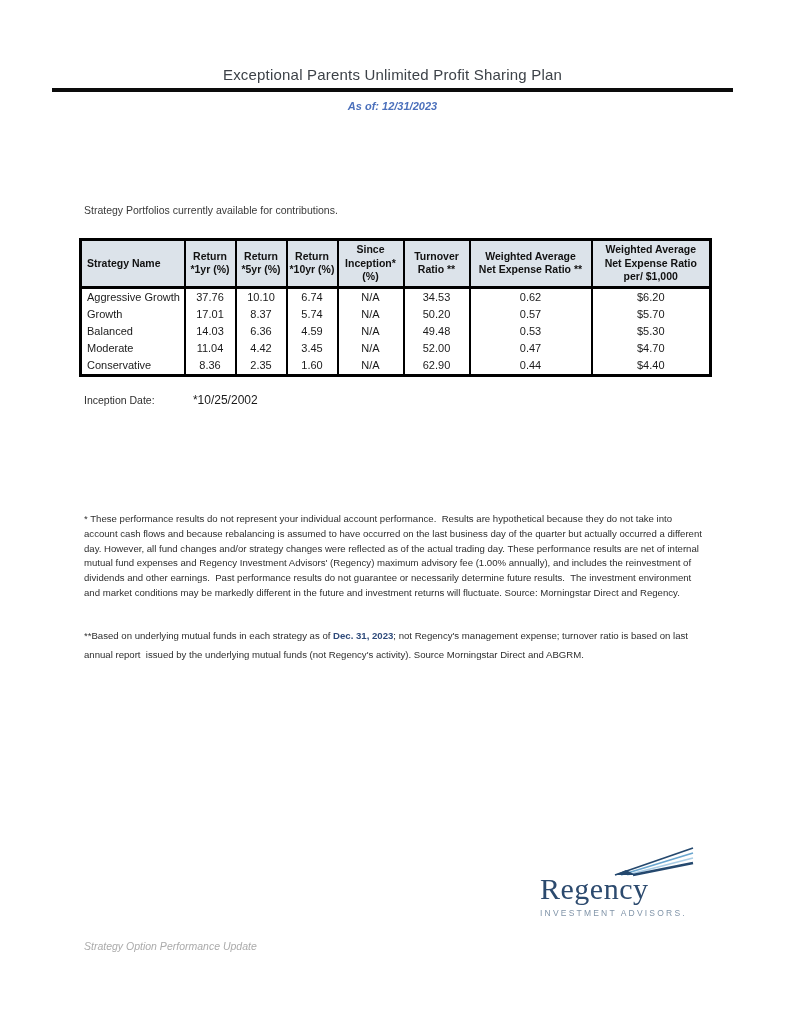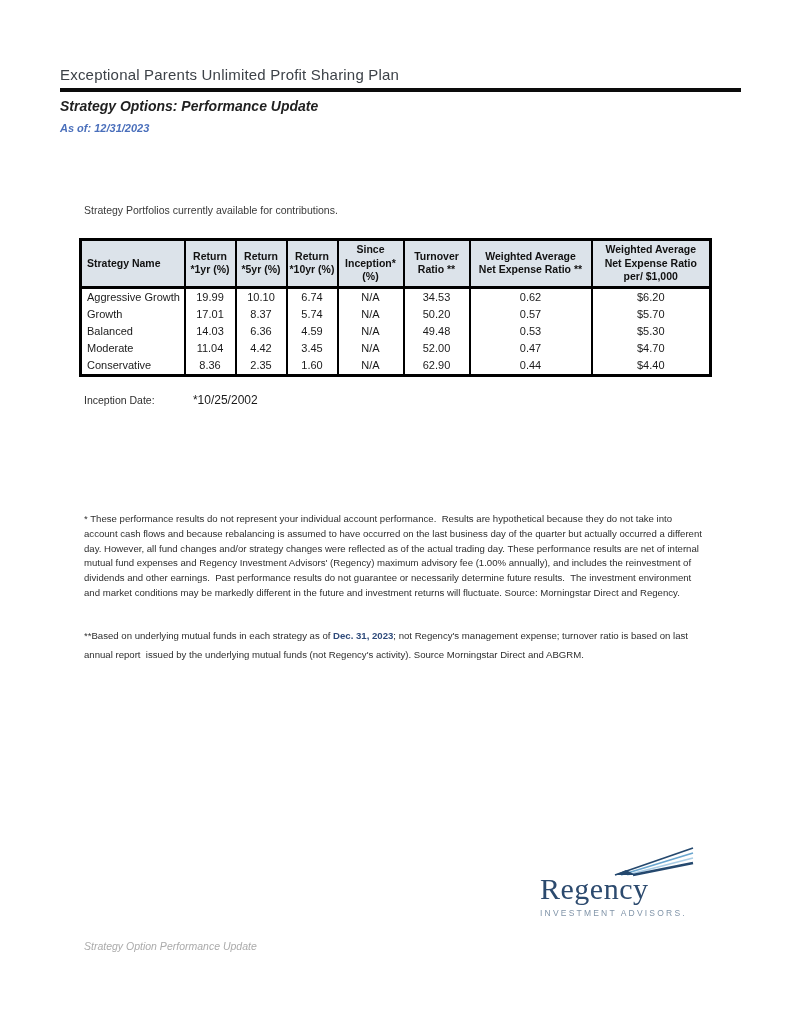--- a/index.html
+++ b/index.html
@@ -3,21 +3,21 @@
 <meta charset="utf-8">
 <style>
   * { margin:0; padding:0; box-sizing:border-box; }
   html,body { background:#ffffff; }
   .page {
     position:relative; width:791px; height:1024px; background:#ffffff;
     font-family:"Liberation Sans", sans-serif; color:#222; overflow:hidden;
   }
 
   
-  .header-block { position:absolute; top:66px; left:60px; width:681px; text-align:left; }
+  .header-block { position:absolute; top:66px; left:52px; width:681px; text-align:center; }
   .doc-title { font-size:15px; color:#3d4248; letter-spacing:0.2px; }
   .title-rule { height:4px; background:#0c0c0c; margin:5px 0 6px 0; }
   .doc-subtitle { font-size:14px; font-weight:bold; font-style:italic; color:#1f1f1f; }
   .doc-asof { margin-top:8px; font-size:11px; font-weight:bold; font-style:italic; color:#4a6fbb; }
 
   
   .intro { position:absolute; top:204px; left:84px; font-size:10.5px; color:#3a3a3a; }
 
   
   .table-wrap { position:absolute; top:238px; left:79px; }
@@ -77,21 +77,20 @@
   }
 </style>
 </head>
 <body>
 
 <div class="page">
 
   <div class="header-block">
     <div class="doc-title">Exceptional Parents Unlimited Profit Sharing Plan</div>
     <div class="title-rule"></div>
-    <div class="doc-subtitle">Strategy Options: Performance Update</div>
     <div class="doc-asof">As of: 12/31/2023</div>
   </div>
 
   <div class="intro">Strategy Portfolios currently available for contributions.</div>
 
   <div class="table-wrap">
     <table class="perf">
       <colgroup>
         <col style="width:104px">
           <col style="width:51px">
@@ -134,21 +133,21 @@
           <th>
             <span class="hline">Weighted Average</span>
             <span class="hline">Net Expense Ratio</span>
             <span class="hline">per/ $1,000</span>
           </th>
         </tr>
       </thead>
       <tbody>
         <tr>
           <td class="cell-name">Aggressive Growth</td>
-          <td>19.99</td>
+          <td>37.76</td>
           <td>10.10</td>
           <td>6.74</td>
           <td>N/A</td>
           <td>34.53</td>
           <td>0.62</td>
           <td>$6.20</td>
         </tr>
         <tr>
           <td class="cell-name">Growth</td>
           <td>17.01</td>

